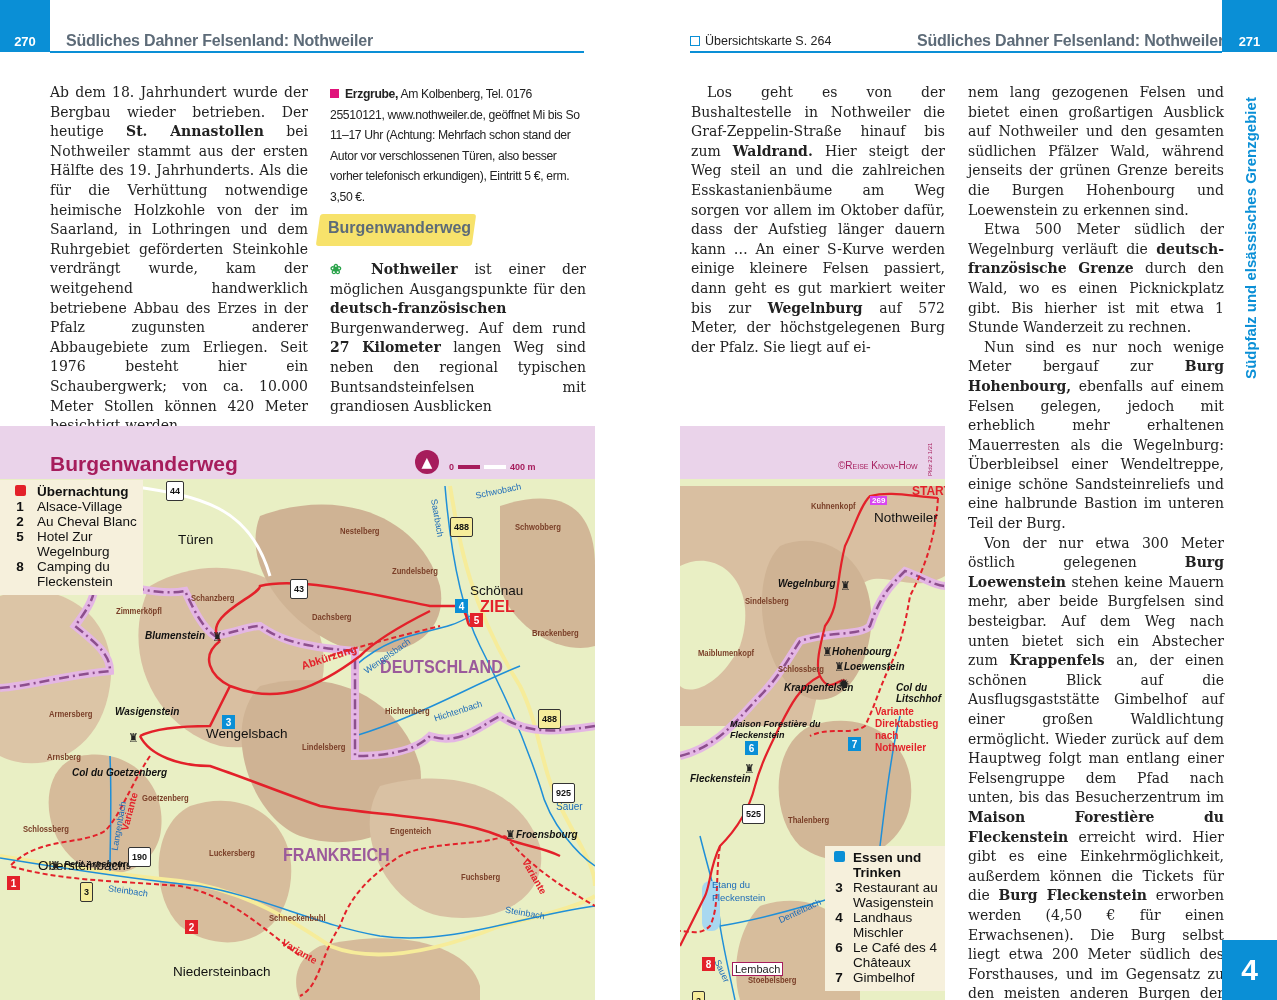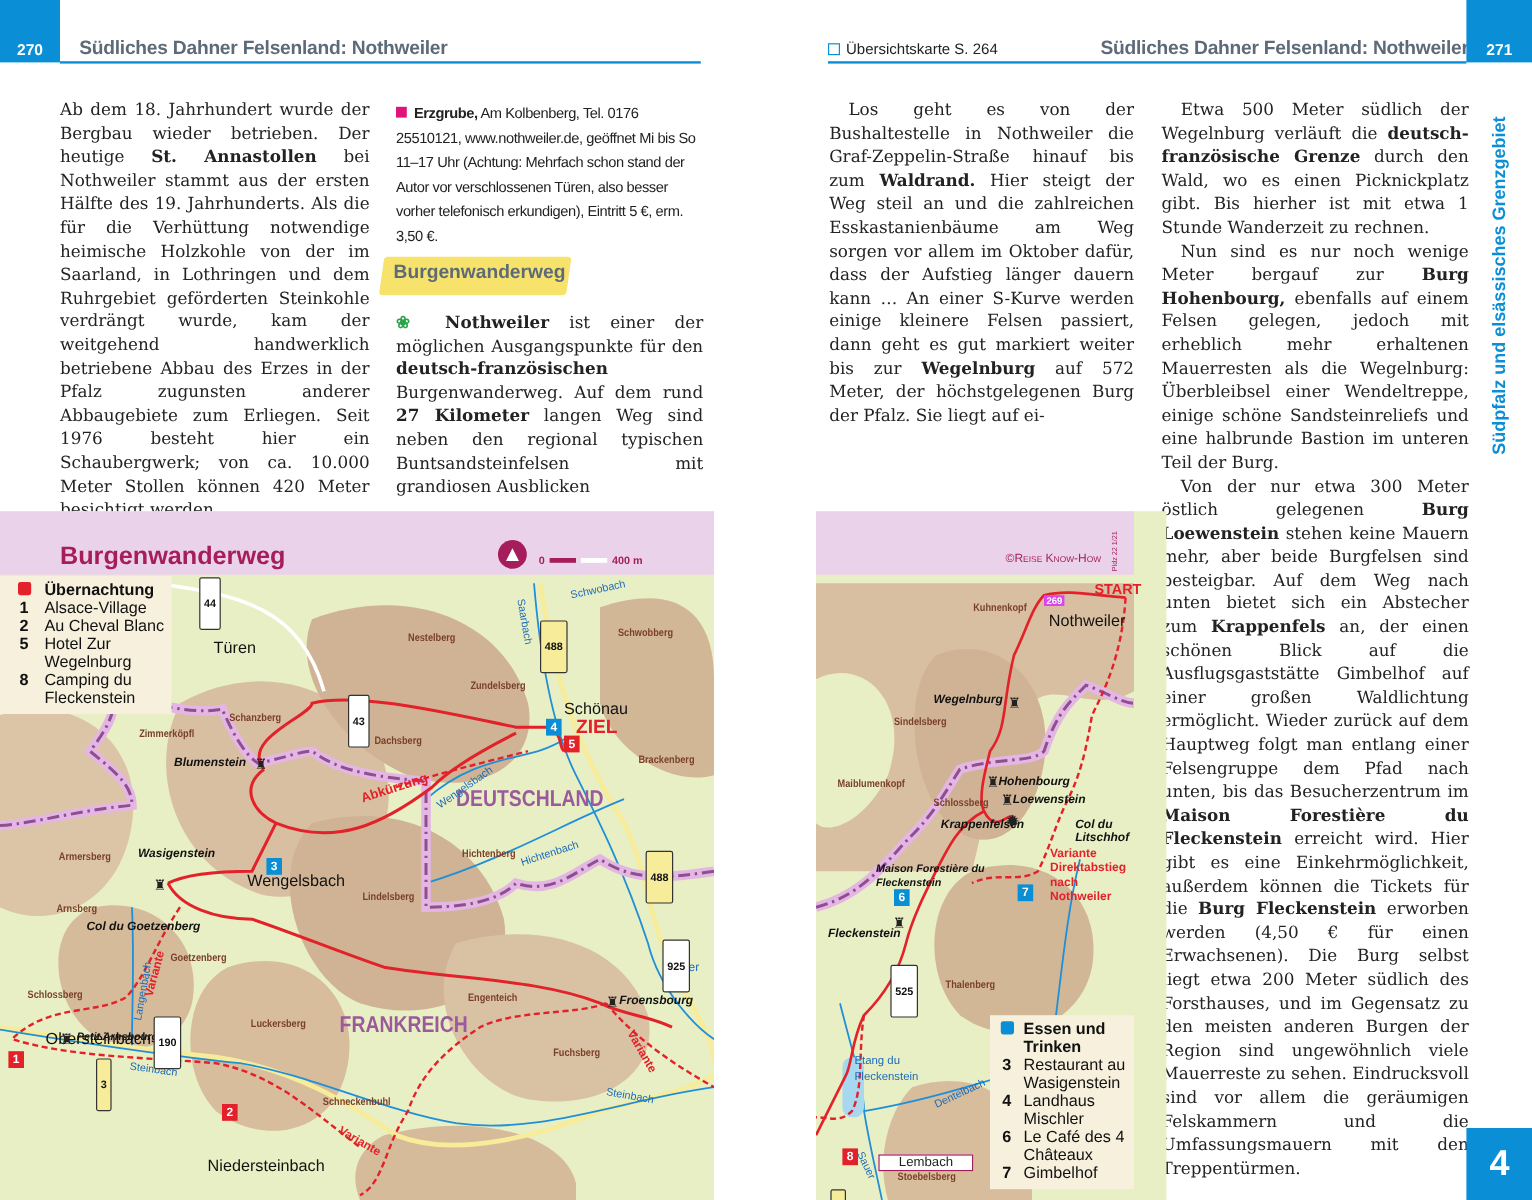--- a/index.html
+++ b/index.html
@@ -32,21 +32,21 @@
   .legend{background:#f6f0dc;font-family:"Liberation Sans",sans-serif;font-size:13.5px;line-height:15px;color:#111;}
   .legend .row{display:flex;}
   .legend .n{width:20px;text-align:center;font-weight:bold;}
   .legend .hdr{font-weight:bold;}
   .peak{font-family:"Liberation Sans",sans-serif;font-size:9px;font-weight:bold;color:#7a3f28;transform:scaleX(0.85);transform-origin:left;}
   .town{font-family:"Liberation Sans",sans-serif;font-size:13.5px;color:#111;}
   .castle{font-family:"Liberation Sans",sans-serif;font-size:10px;font-style:italic;font-weight:bold;color:#111;}
   .country{font-family:"Liberation Sans",sans-serif;font-size:19px;font-weight:bold;color:#9b5a9b;transform:scaleX(0.85);transform-origin:left;}
   .river{font-family:"Liberation Sans",sans-serif;font-size:9px;color:#1c6bb8;}
   .redlbl{font-family:"Liberation Sans",sans-serif;font-size:11px;font-weight:bold;color:#e3212a;}
-  .road{font-family:"Liberation Sans",sans-serif;font-size:9px;font-weight:bold;background:#fff;border:1px solid #333;border-radius:2px;padding:16px 3px;color:#111;}
+  .road{font-family:"Liberation Sans",sans-serif;font-size:9px;font-weight:bold;background:#fff;border:1px solid #333;border-radius:2px;padding:4px 3px;color:#111;}
   .road.y{background:#f6ec9a;}
   .mk{font-family:"Liberation Sans",sans-serif;font-size:10px;font-weight:bold;color:#fff;width:13px;height:14px;display:flex;align-items:center;justify-content:center;}
   .mk.red{background:#e3212a;}
   .mk.blue{background:#0a8fd6;}
 </style>
 </head>
 <body>
 
 <div class="abs pgnum-l">270</div>
 <div class="abs hdr-title" style="left:66px;top:32px;">Südliches Dahner Felsenland: Nothweiler</div>
@@ -73,20 +73,21 @@
 
 <div class="abs col" style="left:330px;top:260px;width:256px;">
   <p><span class="butterfly">❀</span> <b>Nothweiler</b><span> ist einer der möglichen Ausgangspunkte für den </span><b>deutsch-französischen</b><span> Burgenwanderweg. Auf dem rund </span><b>27 Kilometer</b><span> langen Weg sind neben den regional typischen Buntsandsteinfelsen mit grandiosen Ausblicken</span></p>
 </div>
 
 <div class="abs col" style="left:691px;top:83px;width:254px;">
   <p class="ind"><span>Los geht es von der Bushaltestelle in Nothweiler die Graf-Zeppelin-Straße hinauf bis zum </span><b>Waldrand.</b><span> Hier steigt der Weg steil an und die zahlreichen Esskastanienbäume am Weg sorgen vor allem im Oktober dafür, dass der Aufstieg länger dauern kann … An einer S-Kurve werden einige kleinere Felsen passiert, dann geht es gut markiert weiter bis zur </span><b>Wegelnburg</b><span> auf 572 Meter, der höchstgelegenen Burg der Pfalz. Sie liegt auf ei-</span></p>
 </div>
 
 <div class="abs col" style="left:968px;top:83px;width:256px;">
+  <p><span>nem lang gezogenen Felsen und bietet einen großartigen Ausblick auf Nothweiler und den gesamten südlichen Pfälzer Wald, während jenseits der grünen Grenze bereits die Burgen Hohenbourg und Loewenstein zu erkennen sind.</span></p>
   <p class="ind"><span>Etwa 500 Meter südlich der Wegelnburg verläuft die </span><b>deutsch-französische Grenze</b><span> durch den Wald, wo es einen Picknickplatz gibt. Bis hierher ist mit etwa 1 Stunde Wanderzeit zu rechnen.</span></p>
   <p class="ind"><span>Nun sind es nur noch wenige Meter bergauf zur </span><b>Burg Hohenbourg,</b><span> ebenfalls auf einem Felsen gelegen, jedoch mit erheblich mehr erhaltenen Mauerresten als die Wegelnburg: Überbleibsel einer Wendeltreppe, einige schöne Sandsteinreliefs und eine halbrunde Bastion im unteren Teil der Burg.</span></p>
   <p class="ind"><span>Von der nur etwa 300 Meter östlich gelegenen </span><b>Burg Loewenstein</b><span> stehen keine Mauern mehr, aber beide Burgfelsen sind besteigbar. Auf dem Weg nach unten bietet sich ein Abstecher zum </span><b>Krappenfels</b><span> an, der einen schönen Blick auf die Ausflugsgaststätte Gimbelhof auf einer großen Waldlichtung ermöglicht. Wieder zurück auf dem Hauptweg folgt man entlang einer Felsengruppe dem Pfad nach unten, bis das Besucherzentrum im </span><b>Maison Forestière du Fleckenstein</b><span> erreicht wird. Hier gibt es eine Einkehrmöglichkeit, außerdem können die Tickets für die </span><b>Burg Fleckenstein</b><span> erworben werden (4,50 € für einen Erwachsenen). Die Burg selbst liegt etwa 200 Meter südlich des Forsthauses, und im Gegensatz zu den meisten anderen Burgen der Region sind ungewöhnlich viele Mauerreste zu sehen. Eindrucksvoll sind vor allem die geräumigen Felskammern und die Umfassungsmauern mit den Treppentürmen.</span></p>
 </div>
 
 <div class="abs side-tab">
     <span>Südpfalz und elsässisches Grenzgebiet</span>
   </div>
 <div class="abs chapter">4</div>
 
@@ -220,21 +221,21 @@
 
   <div class="abs castle" style="left:72px;top:341px;">Col du Goetzenberg</div>
 
   <div class="abs mk blue" style="left:455px;top:173px;">4</div>
   <div class="abs mk red" style="left:470px;top:187px;">5</div>
   <div class="abs mk blue" style="left:222px;top:289px;">3</div>
   <div class="abs mk red" style="left:7px;top:450px;">1</div>
   <div class="abs mk red" style="left:185px;top:494px;">2</div>
 </div>
 
-<div class="abs map" style="left:680px;top:426px;width:292px;height:574px;">
+<div class="abs map" style="left:680px;top:426px;width:265px;height:574px;">
   <svg width="265" height="574" style="position:absolute;left:0;top:0;">
     <path d="M0 60 L265 60 L265 150 C230 170 200 140 180 160 C150 200 140 260 130 300 L0 300Z" fill="#d9bfa1"></path>
     <path d="M100 120 C150 100 200 140 190 210 C180 270 140 290 110 260 C80 230 70 150 100 120Z" fill="#cfb394"></path>
     <path d="M0 140 C40 120 80 160 60 220 C40 260 10 270 0 260Z" fill="#e9efc4"></path>
     <path d="M130 300 C190 280 240 320 230 380 C220 430 160 450 120 420 C90 390 90 320 130 300Z" fill="#d2b797"></path>
     <path d="M80 480 C140 460 190 500 180 560 L180 574 L60 574 C50 540 60 500 80 480Z" fill="#d7bd9c"></path>
 
     <path d="M0 330 C40 320 60 290 80 270 C100 250 110 230 120 215 C150 205 180 210 190 200 C200 170 210 160 225 145 C240 150 255 160 265 160" stroke="#e4b6e4" stroke-width="8" fill="none"></path>
     <path d="M0 330 C40 320 60 290 80 270 C100 250 110 230 120 215 C150 205 180 210 190 200 C200 170 210 160 225 145 C240 150 255 160 265 160" stroke="#8d4f8d" stroke-width="2.5" stroke-dasharray="10 4 2 4" fill="none"></path>
 
@@ -282,21 +283,21 @@
 
   <div class="abs mk blue" style="left:65px;top:315px;">6</div>
   <div class="abs mk blue" style="left:168px;top:311px;">7</div>
   <div class="abs mk red" style="left:22px;top:531px;">8</div>
   <div class="abs road" style="left:62px;top:378px;">525</div>
   <div class="abs road y" style="left:12px;top:565px;">3</div>
 
   <div class="abs river" style="left:32px;top:452px;width:70px;font-size:9.5px;line-height:13px;">Etang du Fleckenstein</div>
   <div class="abs river" style="left:97px;top:480px;transform:rotate(-25deg);">Dentelbach</div>
   <div class="abs river" style="left:30px;top:540px;transform:rotate(65deg);">Sauer</div>
-  <div class="abs" style="left:52px;top:536px;background:#fff;border:1px solid #a61d5c;font-family:'Liberation Sans',sans-serif;font-size:11px;padding:0 16px;">Lembach</div>
+  <div class="abs" style="left:52px;top:536px;background:#fff;border:1px solid #a61d5c;font-family:'Liberation Sans',sans-serif;font-size:11px;padding:0 2px;">Lembach</div>
 
   <div class="abs legend" style="left:145px;top:420px;width:120px;padding:4px 0 6px 4px;box-sizing:border-box;">
     <div class="row">
         <span class="n"><span style="display:inline-block;width:11px;height:11px;background:#0a8fd6;border-radius:2px;"></span></span>
         <span class="hdr" style="margin-left:4px;width:80px;">Essen und Trinken</span>
       </div>
     <div class="row">
         <span class="n">3</span>
         <span style="margin-left:4px;width:90px;">Restaurant au Wasigenstein</span>
       </div>

